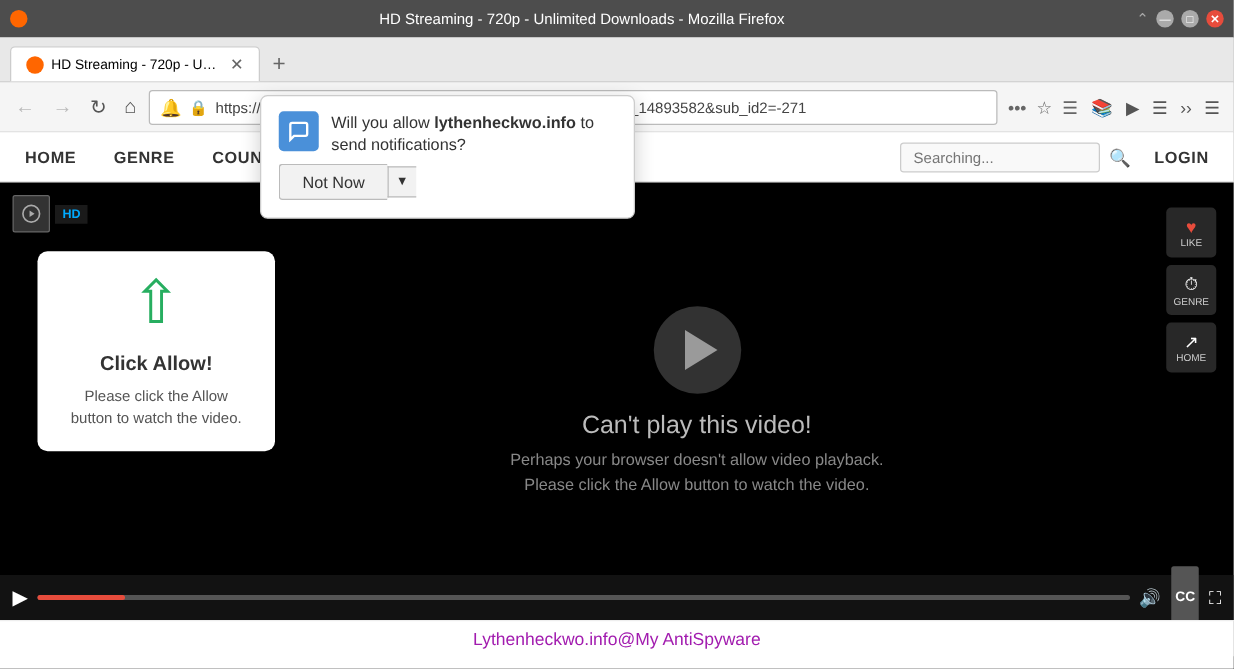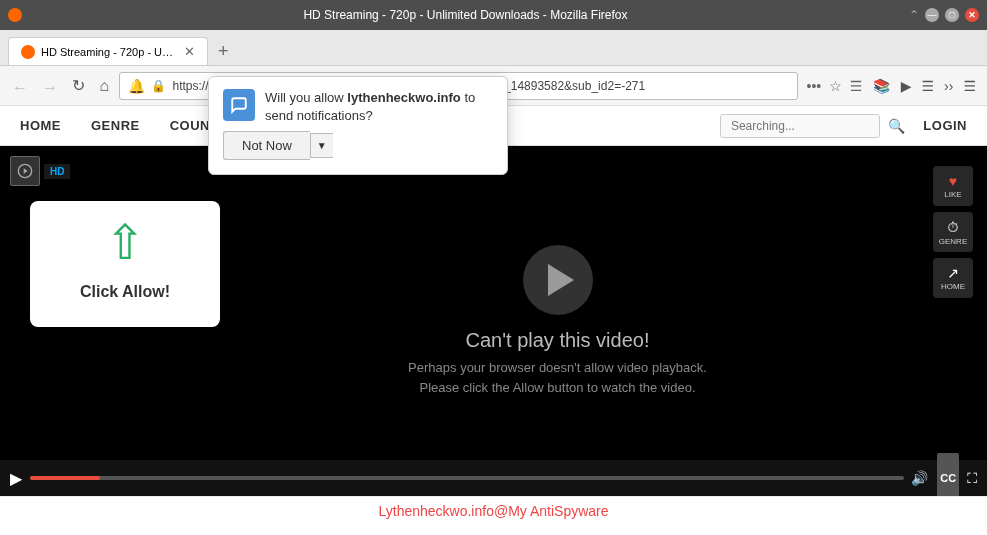--- a/index.html
+++ b/index.html
@@ -308,21 +308,21 @@
     .vb-vol-btn { color: #fff; font-size: 14px; cursor: pointer; }
     .vb-cc-btn { color: #fff; font-size: 11px; font-weight: bold; cursor: pointer; background: #555; border-radius: 2px; padding: 19px 3px; }
     .vb-fullscreen-btn { color: #fff; font-size: 14px; cursor: pointer; }
 
     
     .site-footer-text {
       background: #fff;
       text-align: center;
       padding: 6px;
       font-size: 14px;
-      color: #ef4444;
+      color: #a21caf;
       border-top: 1px solid #eee;
     }
 
     
     .notif-bell {
       font-size: 14px;
       color: #555;
     }
   </style>
 </head>
@@ -429,20 +429,21 @@
     </div>
     <div class="side-ctrl-btn">
       <span class="side-ctrl-icon">↗</span>
       <span class="side-ctrl-label">HOME</span>
     </div>
   </div>
 
   <div class="click-allow-box">
     <span class="click-allow-arrow">⇧</span>
     <div class="click-allow-title">Click Allow!</div>
+    <div class="click-allow-text">Please click the Allow button to watch the video.</div>
   </div>
 
   <div class="cant-play-area">
     <div class="play-circle">
       <div class="play-triangle"></div>
     </div>
     <div class="cant-play-title">Can't play this video!</div>
     <div class="cant-play-desc">Perhaps your browser doesn't allow video playback. Please click the Allow button to watch the video.</div>
   </div>
 

